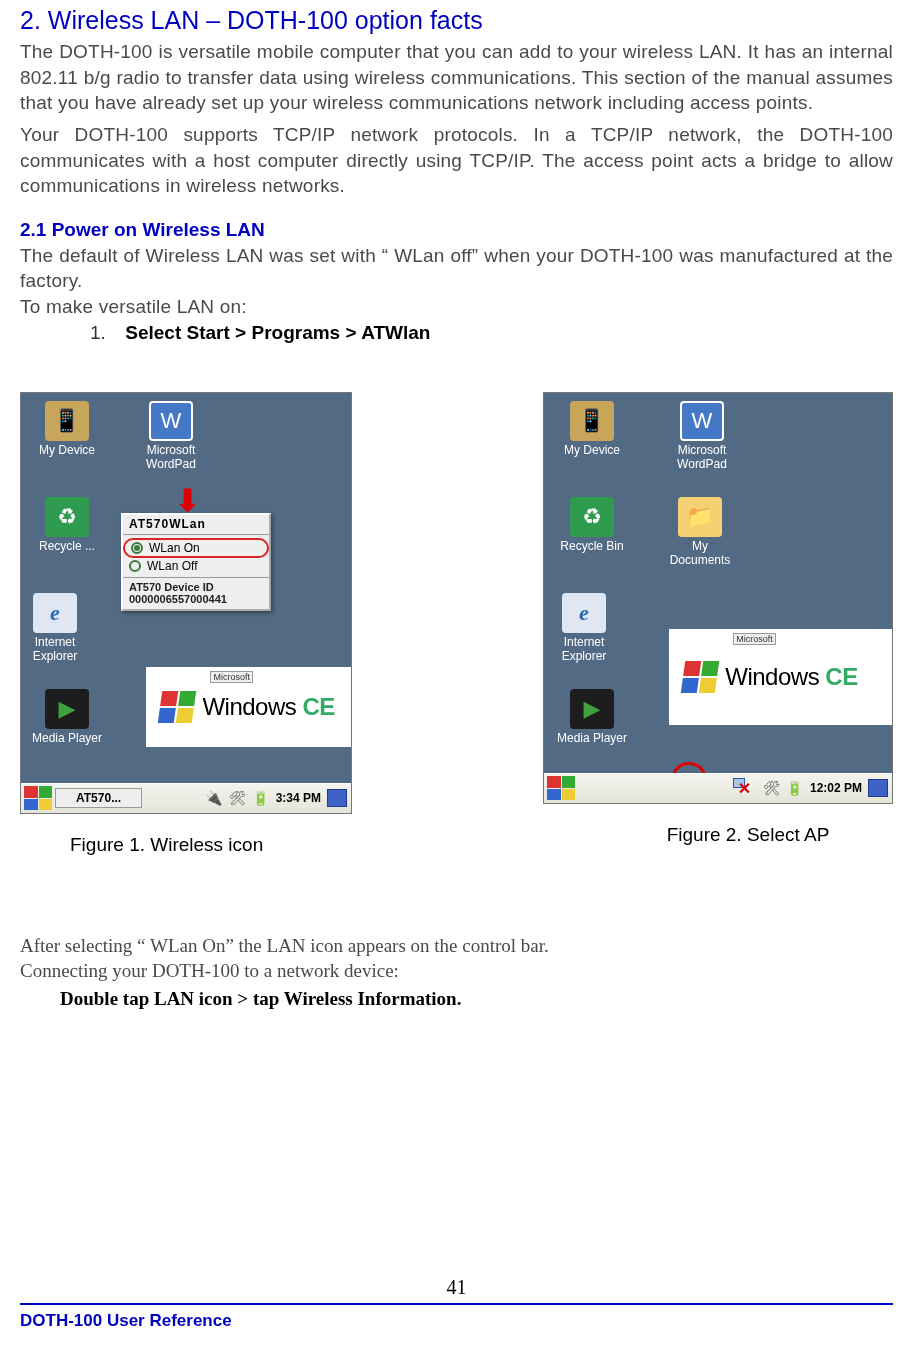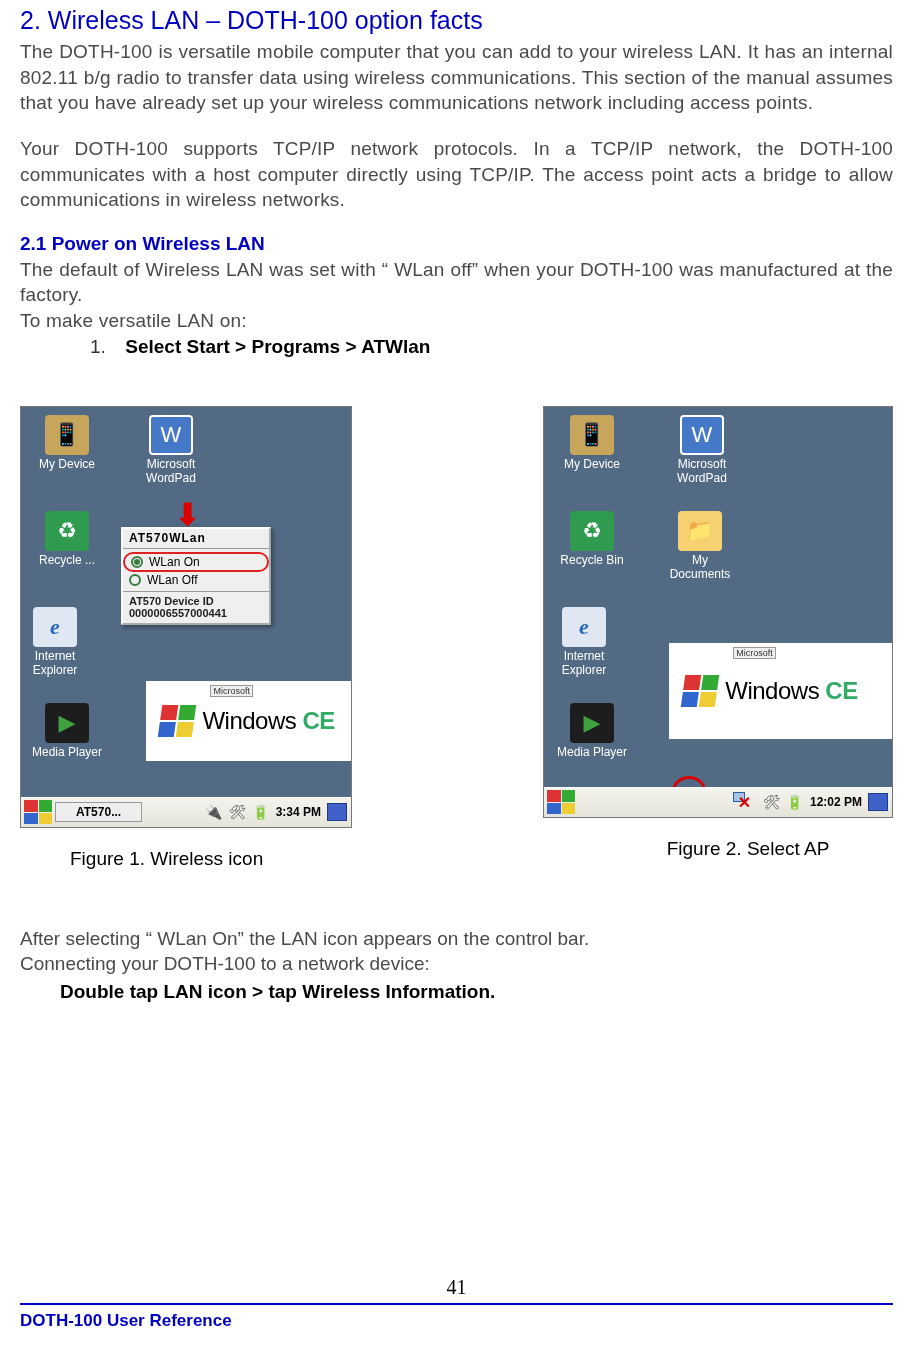--- a/index.html
+++ b/index.html
@@ -18,21 +18,21 @@
       font-weight: normal;
       color: #0000C0;
       margin-bottom: 4px;
     }
     .body-text {
       text-align: justify;
       line-height: 1.35;
       letter-spacing: 0.2px;
       color: #4a4a4a;
     }
-    .body-text.mt { margin-top: 20px; }
+    .body-text.mt { margin-top: 6px; }
     .h2 {
       font-size: 19px;
       font-weight: bold;
       color: #0000C0;
       margin-top: 20px;
       margin-bottom: 2px;
     }
     .list {
       margin-top: 2px;
       padding-left: 70px;
@@ -128,21 +128,21 @@
     .screenshot.right .net-circle{ right:186px; }
 
     .caption {
       font-weight: normal;
       font-size: 19px;
       margin-top: 20px;
     }
     .figure-col.left .caption{ align-self:flex-start; padding-left:50px; }
     .figure-col.right .caption{ align-self:center; padding-left:60px; }
 
-    .after-block{ margin-top:56px; color:#4a4a4a; line-height:1.35;}
+    .after-block{ margin-top:77px; color:#4a4a4a; line-height:1.35;font-family:Liberation Serif, serif;}
     .after-bold{ font-weight:bold; color:#000; padding-left:40px; margin-top:2px;}
 
     .footer{
       position:absolute; left:20px; right:20px; bottom:18px;
     }
     .page-num{ text-align:center; font-family:"Times New Roman",serif; font-size:20px; margin-bottom:4px;}
     .footer hr{ border:0; border-top:2px solid #0000C0; margin:0;}
     .footer-label{ color:#0000C0; font-weight:bold; font-size:17px; margin-top:6px;}
   </style>
 </head>

